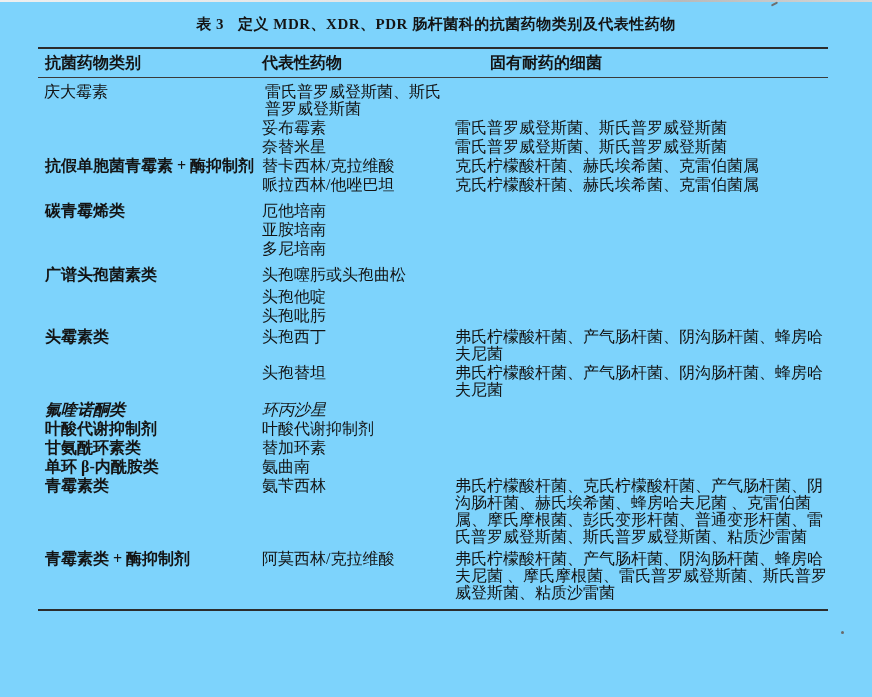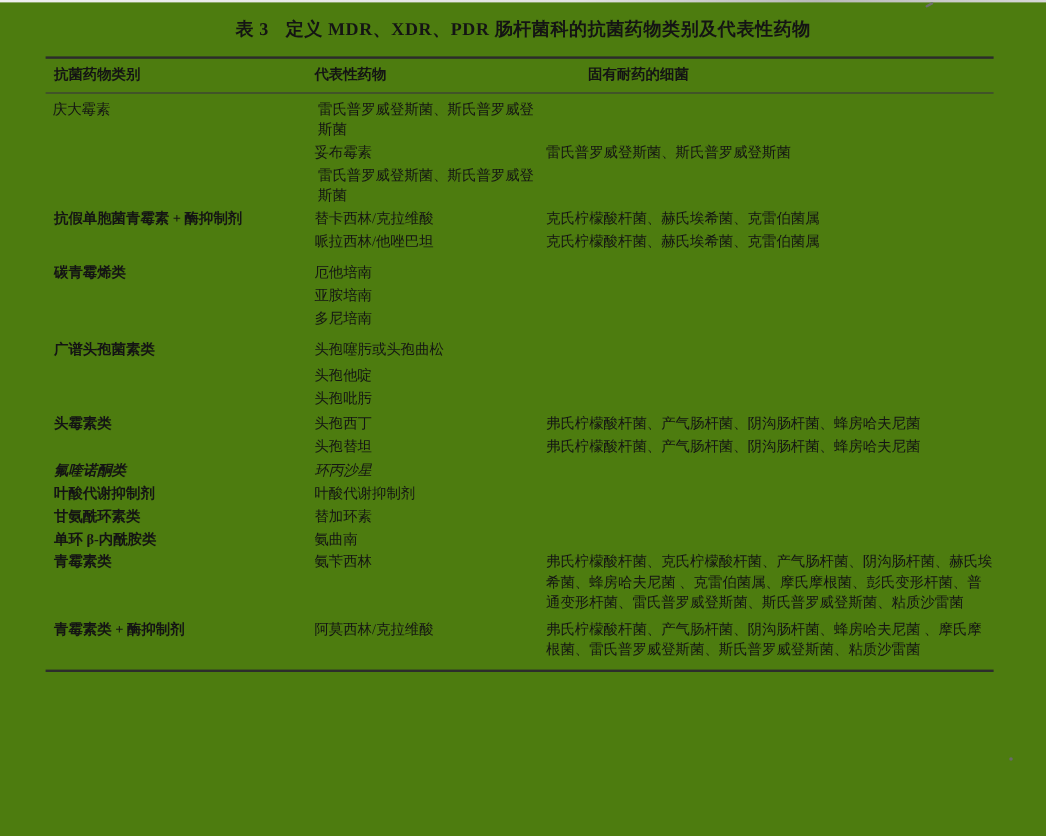--- a/index.html
+++ b/index.html
@@ -4,21 +4,21 @@
 <style>
   html,body{margin:0;padding:0;}
   body{
     font-family:"Liberation Serif","DejaVu Serif",serif;
     background:#ffffff;
   }
   .page{
     position:relative;
     width:872px;
     height:697px;
-    background:#4d7c0f;
+    background:#7dd3fc;
     color:#141414;
     overflow:hidden;
   }
   .scan-top-edge{
     position:absolute;top:0;left:0;width:872px;height:2px;
     background:linear-gradient(to right,#efefef 0%,#e2e2e2 55%,#b9b9b9 78%,#d8d8d8 100%);
   }
   .mark-top-right{
     position:absolute;top:3px;left:771px;width:7px;height:2px;
     background:#6f6f6f;transform:rotate(-28deg);border-radius:1px;
@@ -32,21 +32,21 @@
     text-align:center;
     font-size:15px;
     font-weight:bold;
     letter-spacing:0.5px;
     white-space:nowrap;
   }
   .title .t-prefix{margin-right:14px;}
   .table{
     margin:13px 0 0 38px;
     width:790px;
-    font-size:12px;
+    font-size:16px;
   }
   .thead{
     display:grid;
     grid-template-columns:218px 190px 1fr;
     border-top:2px solid #2c2c2c;
     border-bottom:1.5px solid #3a3a3a;
     padding:5px 0 6px 0;
     font-weight:bold;
   }
   .tbody{
@@ -99,20 +99,21 @@
             <div class="td c2">庆大霉素</div>
             <div class="td c3">雷氏普罗威登斯菌、斯氏普罗威登斯菌</div>
           </div>
           <div class="trow">
             <div class="td c1"></div>
             <div class="td c2">妥布霉素</div>
             <div class="td c3">雷氏普罗威登斯菌、斯氏普罗威登斯菌</div>
           </div>
           <div class="trow">
             <div class="td c1"></div>
+            <div class="td c2">奈替米星</div>
             <div class="td c3">雷氏普罗威登斯菌、斯氏普罗威登斯菌</div>
           </div>
         </div>
         <div class="group">
           <div class="trow">
             <div class="td c1">抗假单胞菌青霉素 + 酶抑制剂</div>
             <div class="td c2">替卡西林/克拉维酸</div>
             <div class="td c3">克氏柠檬酸杆菌、赫氏埃希菌、克雷伯菌属</div>
           </div>
           <div class="trow">

